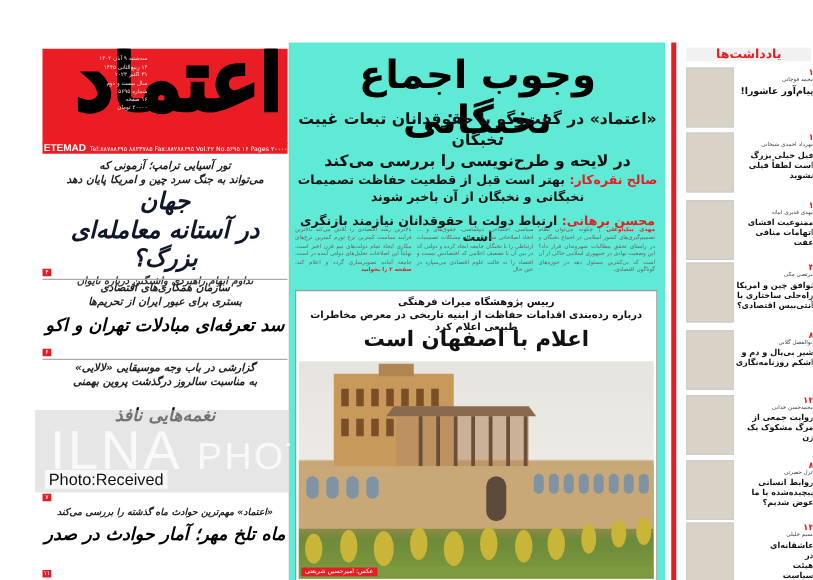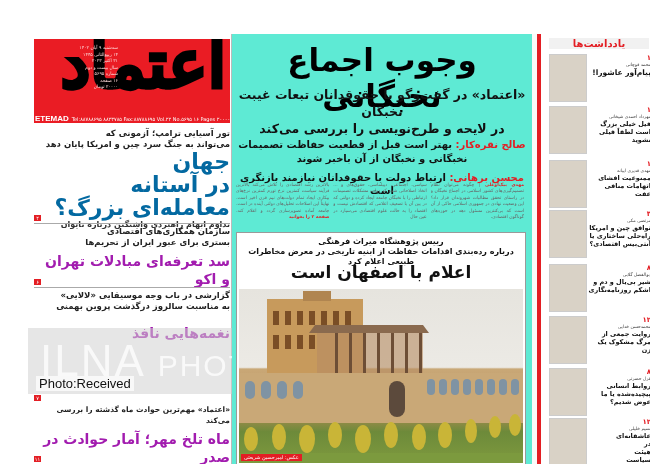--- a/index.html
+++ b/index.html
@@ -6,24 +6,24 @@
   body{width:650px;height:464px;position:relative;overflow:hidden;font-family:"DejaVu Sans",sans-serif;color:#111;}
   .page{position:absolute;left:28px;top:34px;width:622px;height:430px;background:#fafafa;}
   
   .leftcol{position:absolute;left:28px;top:34px;width:203px;height:430px;background:#fff;border-right:1px solid #bbb;}
   .masthead{position:absolute;left:6px;top:5px;width:196px;height:76px;background:#ea1c24;overflow:hidden;}
   .logo{position:absolute;right:4px;top:-8px;font-family:"DejaVu Serif",serif;font-weight:bold;font-size:66px;color:#000000;
         -webkit-text-stroke:3px #000;letter-spacing:-4px;direction:rtl;line-height:1;}
   .mast-info{position:absolute;left:44px;top:6px;font-size:4.5px;color:#ffd9d9;line-height:6.5px;direction:rtl;text-align:right;width:40px;}
   .mast-bar{position:absolute;left:6px;top:80px;width:196px;height:9px;background:#ea1c24;color:#fff;font-size:5px;line-height:9px;white-space:nowrap;overflow:hidden;}
   .mast-bar b{font-family:"Liberation Sans",sans-serif;font-size:8px;margin:0 3px 0 1px;}
-  .lc-block{position:absolute;left:6px;width:196px;text-align:right;direction:rtl;}
+  .lc-block{position:absolute;left:6px;width:196px;text-align:center;direction:rtl;font-style:italic;}
   .kicker{font-size:8.5px;font-weight:bold;color:#222;line-height:11px;}
-  .hd-big{font-size:22px;font-weight:bold;line-height:23px;color:#0369a1;}
-  .hd-med{font-size:14px;font-weight:bold;line-height:18px;color:#a21caf;}
+  .hd-big{font-size:19px;font-weight:bold;line-height:23px;color:#0f172a;}
+  .hd-med{font-size:14px;font-weight:bold;line-height:18px;color:#000000;}
   .sub{font-size:8px;font-weight:bold;color:#333;line-height:11px;}
   .pgtag{position:absolute;left:6px;width:7px;height:6px;background:#e31e24;color:#fff;font-size:5px;line-height:6px;text-align:center;}
   .rule{position:absolute;left:6px;width:196px;height:1px;background:#aaa;}
   .watermark{position:absolute;left:28px;top:328px;width:220px;height:66px;background:rgba(210,210,210,0.55);}
   .wm-text{position:absolute;left:40px;top:336px;font-family:"Liberation Sans",sans-serif;font-size:44px;color:rgba(255,255,255,0.75);letter-spacing:2px;}
   .wm-text small{font-size:30px;}
   .photo-credit{position:absolute;left:36px;top:376px;font-family:"Liberation Sans",sans-serif;font-size:13px;color:#111;background:rgba(255,255,255,0.7);padding:0 3px;}
   
   .center{position:absolute;left:232px;top:34px;width:300px;height:430px;background:#5eead4;}
   .main-hd{position:absolute;left:0;top:8px;width:300px;text-align:center;font-size:31px;font-weight:bold;color:#000;direction:rtl;line-height:36px;letter-spacing:-1px;}

